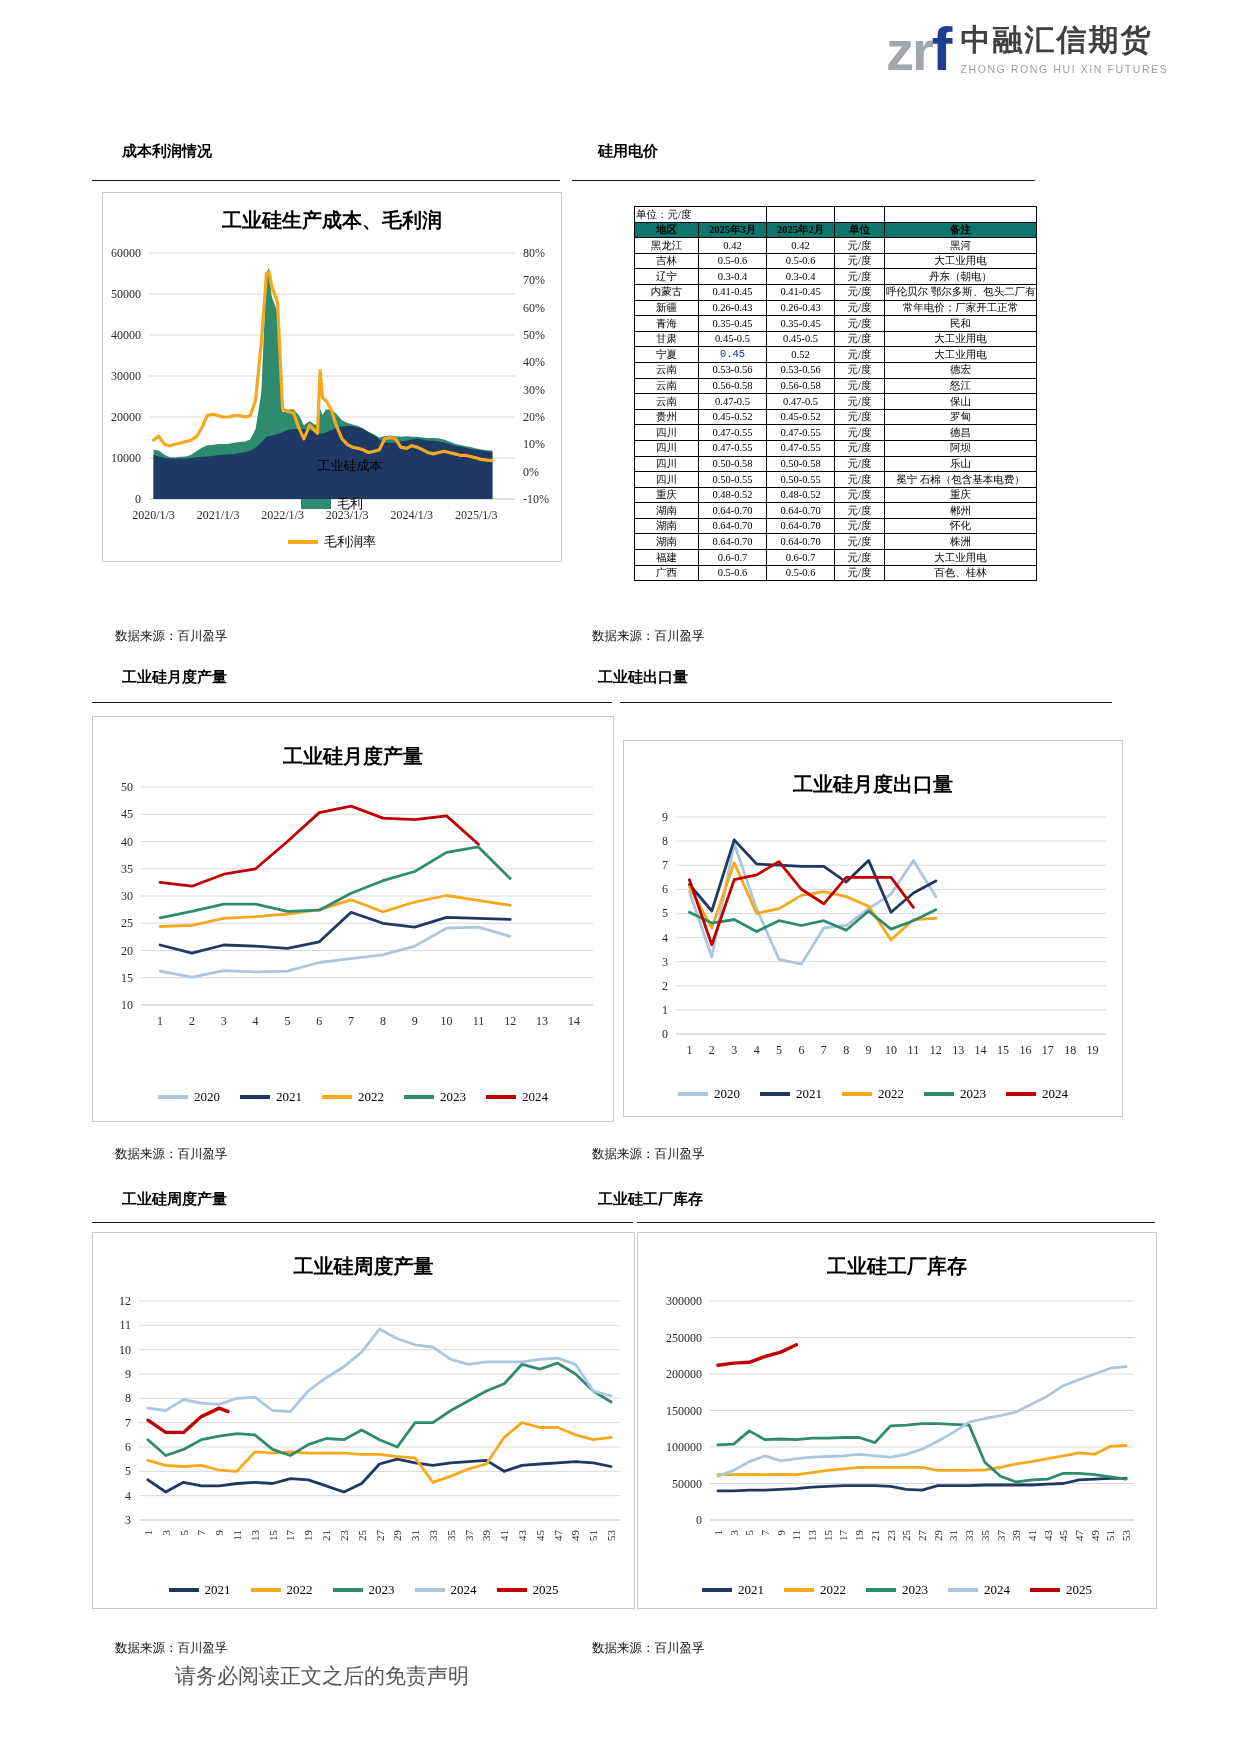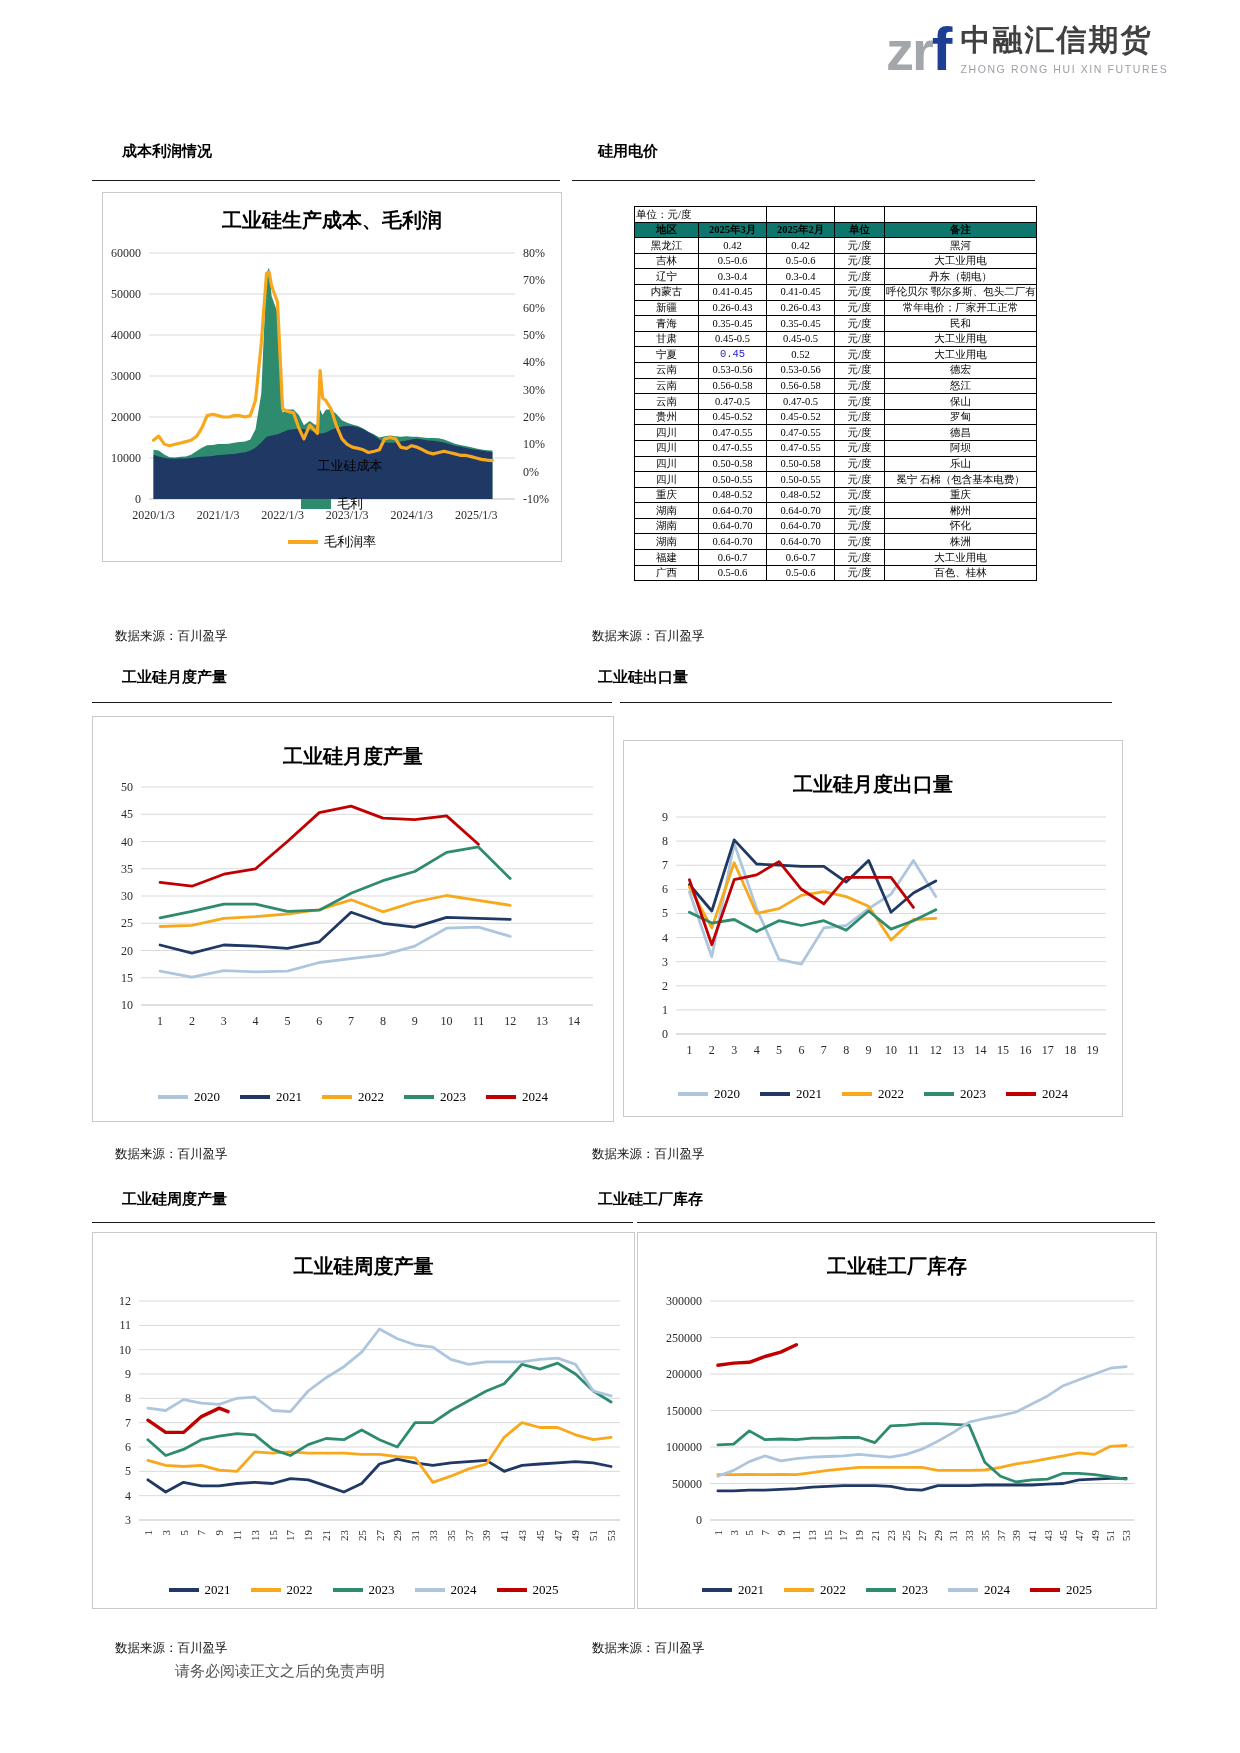--- a/index.html
+++ b/index.html
@@ -10,21 +10,21 @@
   .logo-zrf{font-family:"Liberation Sans","DejaVu Sans",sans-serif;font-weight:bold;line-height:0.9;letter-spacing:-2px;margin-left:16px;}
   .logo-zr{font-size:56px;color:#a3a7ab;}
   .logo-f{font-size:62px;color:#1c3f94;}
   .logo-names{margin-left:10px;padding-bottom:2px;}
   .logo-cn{font-size:30px;font-weight:bold;color:#404040;letter-spacing:2px;font-family:"Liberation Sans","DejaVu Sans",sans-serif;}
   .logo-en{font-size:10.5px;color:#9aa0a6;letter-spacing:1.6px;font-family:"Liberation Sans","DejaVu Sans",sans-serif;margin-top:2px;}
   
   .sec-title{position:absolute;font-size:15px;font-weight:bold;}
   .rule{position:absolute;height:1px;background:#1a1a1a;}
   .src{position:absolute;font-size:12.5px;color:#111;}
-  .disclaimer{position:absolute;font-size:15px;color:#555;}
+  .disclaimer{position:absolute;font-size:21px;color:#555;}
   
   .panel{position:absolute;background:#fff;border:1px solid #c9c9c9;}
   .chart-title{position:absolute;width:100%;text-align:center;font-size:20px;font-weight:bold;
                text-underline-offset:4px;}
   .legend{position:absolute;width:100%;display:flex;justify-content:center;gap:20px;font-size:13px;align-items:center;}
   .legend .li{display:flex;align-items:center;gap:6px;}
   .legend .swl{display:inline-block;width:30px;height:4px;}
   .legend .swb{display:inline-block;width:30px;height:10px;}
   svg{position:absolute;left:0;top:0;}
   svg text.tick{font-family:"Liberation Serif","DejaVu Serif",serif;font-size:12px;fill:#2b2b2b;}

